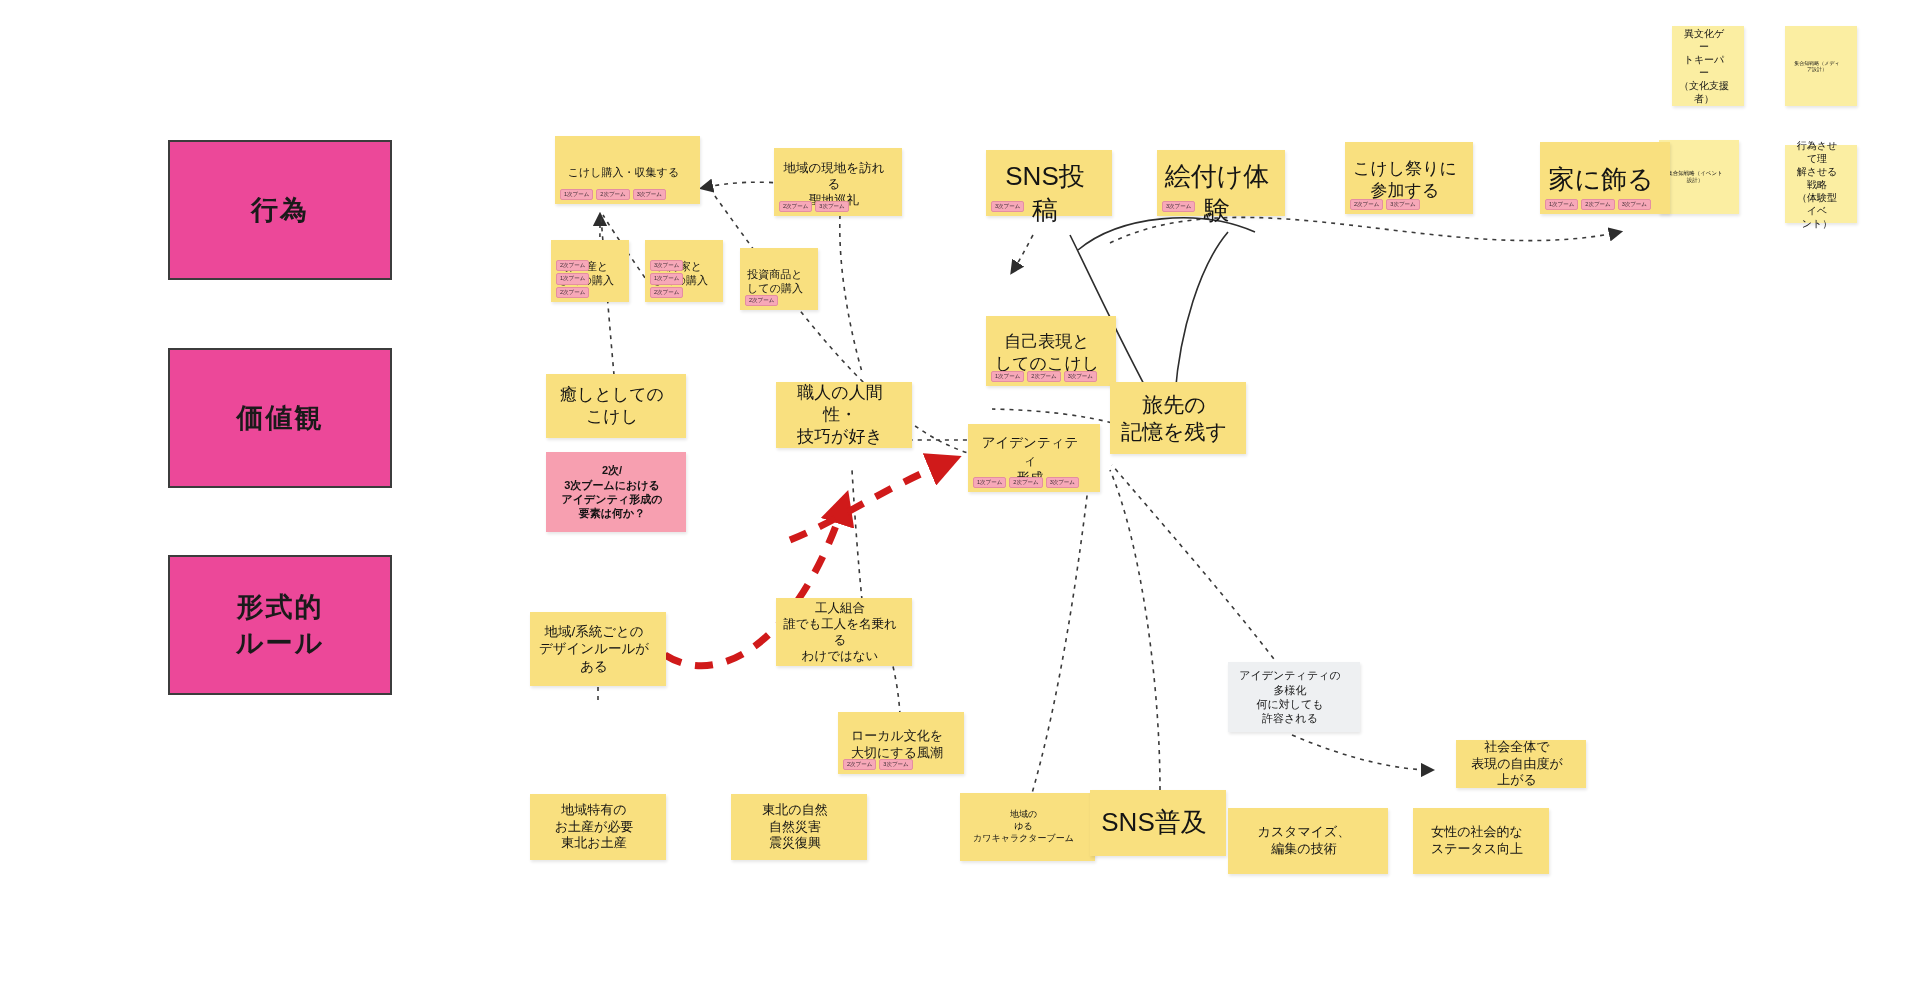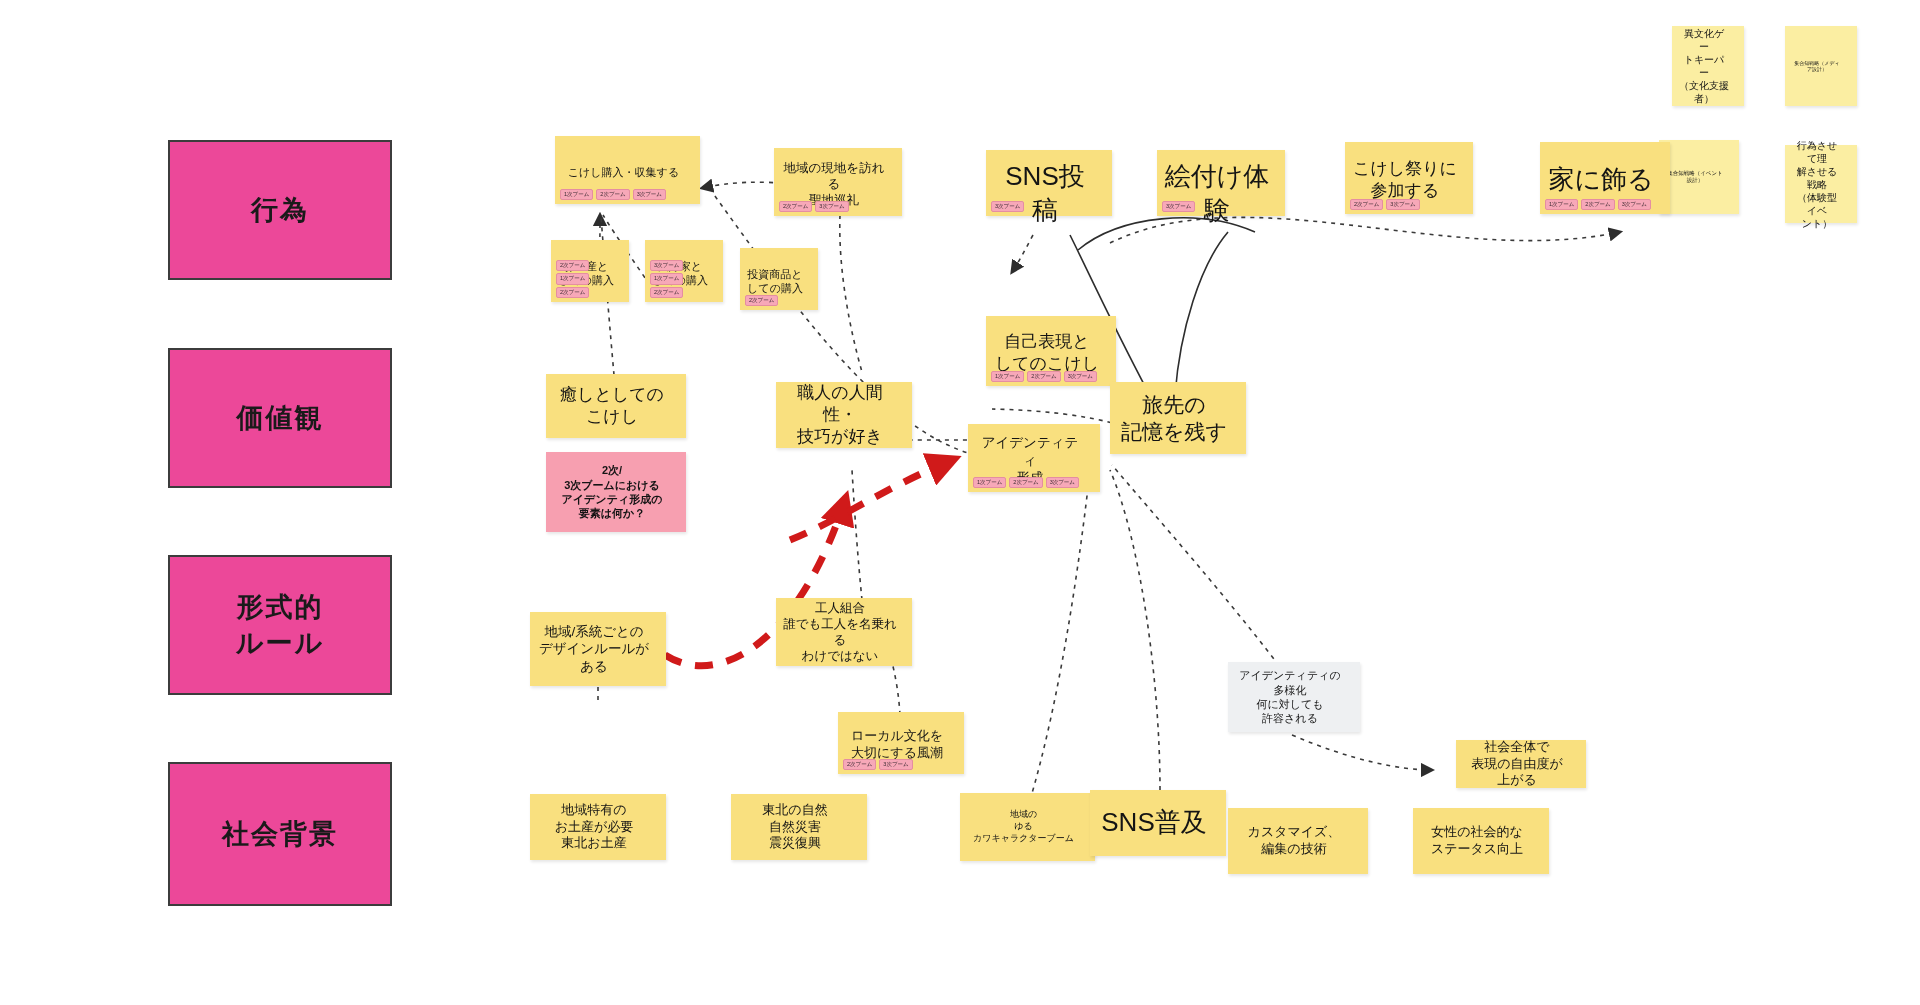--- a/index.html
+++ b/index.html
@@ -124,23 +124,20 @@
   <div class="cat-box" style="left:168px;top:140px;width:224px;height:140px;">
     <div class="cat-label">行為</div>
   </div>
   <div class="cat-box" style="left:168px;top:348px;width:224px;height:140px;">
     <div class="cat-label">価値観</div>
   </div>
   <div class="cat-box" style="left:168px;top:555px;width:224px;height:140px;">
     <div class="cat-label">形式的
 ルール</div>
   </div>
-  <div class="cat-box" style="left:168px;top:762px;width:224px;height:144px;">
-    <div class="cat-label">社会背景</div>
-  </div>
 
   <div class="note has-tags" style="left:555px;top:136px;width:145px;height:68px;">
     <div class="txt fs-11">こけし購入・収集する</div>
     <div class="tags">
       <span class="tag">1次ブーム</span>
       <span class="tag">2次ブーム</span>
       <span class="tag">3次ブーム</span>
     </div>
   </div>
 
@@ -326,21 +323,21 @@
   <div class="note" style="left:960px;top:793px;width:135px;height:68px;">
     <div class="txt fs-9">地域の
 ゆる
 カワキャラクターブーム</div>
   </div>
 
   <div class="note" style="left:1090px;top:790px;width:136px;height:66px;">
     <div class="txt fs-24">SNS普及</div>
   </div>
 
-  <div class="note" style="left:1228px;top:808px;width:140px;height:66px;align-items:center;">
+  <div class="note" style="left:1228px;top:808px;width:160px;height:66px;align-items:center;">
     <div class="txt fs-14">カスタマイズ、
 編集の技術</div>
   </div>
 
   <div class="note" style="left:1413px;top:808px;width:136px;height:66px;">
     <div class="txt fs-14">女性の社会的な
 ステータス向上</div>
   </div>
 
 </div>

